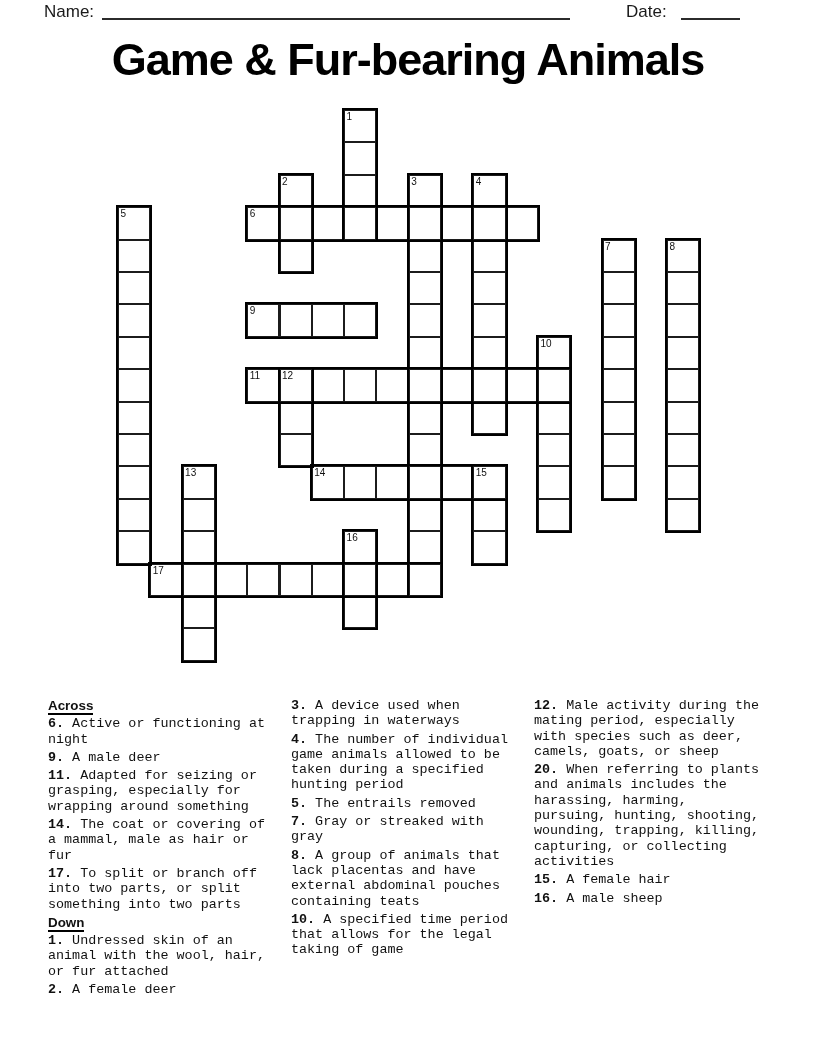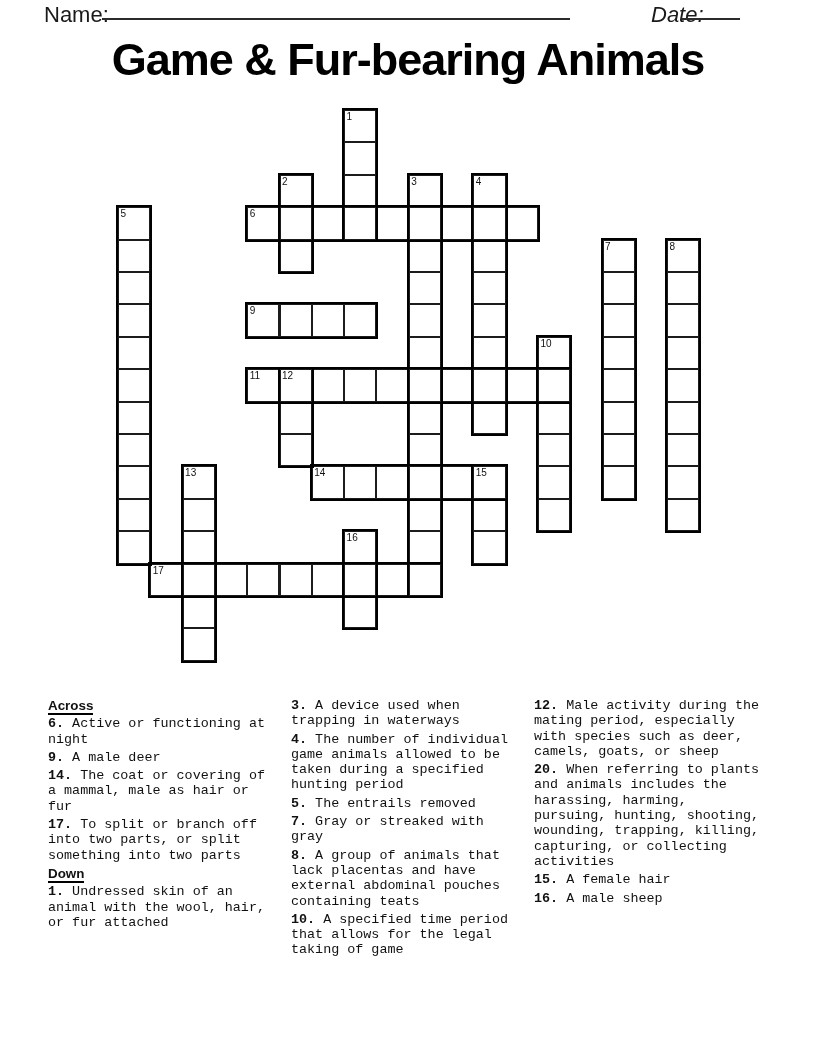--- a/index.html
+++ b/index.html
@@ -1,20 +1,20 @@
 <!DOCTYPE html>
 <html><head>
 <meta charset="utf-8">
 <style>
   html,body{margin:0;padding:0;background:#fff;}
   .page{position:relative;width:816px;height:1056px;background:#ffffff;overflow:hidden;
         font-family:"Liberation Sans",sans-serif;color:#111;}
 
   
-  .toplabel{position:absolute;top:2px;font-size:22px;color:#1a1a1a;}
+  .toplabel{position:absolute;top:2px;font-size:17px;color:#1a1a1a;}
   .blank{position:absolute;top:2px;height:16px;border-bottom:2px solid #2b2b2b;}
 
   
   .title{position:absolute;top:34px;left:0;width:100%;text-align:center;
          font-size:45px;font-weight:bold;letter-spacing:-1px;color:#000;}
 
   
   #grid{position:absolute;left:0;top:0;width:816px;height:700px;}
   .cell{position:absolute;background:#fff;border:2px solid #1c1c1c;box-sizing:border-box;}
   .outline{position:absolute;border:2px solid #000;box-sizing:border-box;background:transparent;pointer-events:none;}
@@ -28,21 +28,21 @@
   .clue{margin:0 0 3px 0;break-inside:avoid;font-family:Liberation Mono, monospace;}
   .cnum{font-weight:bold;}
 </style>
 </head>
 <body>
 
 <div class="page">
 
   <span class="toplabel" style="left:44px;">Name:</span>
   <div class="blank" style="left:102px;width:468px;"></div>
-  <span class="toplabel" style="left:651px;font-style:italic;">Date:</span>
+  <span class="toplabel" style="left:626px;">Date:</span>
   <div class="blank" style="left:681px;width:59px;"></div>
 
   <div class="title">Game &amp; Fur-bearing Animals</div>
 
   <div id="grid">
       <div class="cell" style="left: 343.1px; top: 109px; width: 34.3px; height: 34.4px;"></div>
       <div class="cell" style="left: 343.1px; top: 141.4px; width: 34.3px; height: 34.4px;"></div>
       <div class="cell" style="left: 343.1px; top: 173.8px; width: 34.3px; height: 34.4px;"></div>
       <div class="cell" style="left: 343.1px; top: 206.2px; width: 34.3px; height: 34.4px;"></div>
       <div class="cell" style="left: 278.5px; top: 173.8px; width: 34.3px; height: 34.4px;"></div>
@@ -178,26 +178,28 @@
       <div class="numlab" style="left: 346.6px; top: 533.2px;">16</div>
       <div class="numlab" style="left: 152.8px; top: 565.6px;">17</div>
     </div>
 
   <div class="clues">
     <div class="clue-col">
       <div class="clue-heading"><span>Across</span></div>
       <div id="across-list">
           <div class="clue"><span class="cnum">6.</span><span> Active or functioning at night</span></div>
           <div class="clue"><span class="cnum">9.</span><span> A male deer</span></div>
+          <div class="clue"><span class="cnum">11.</span><span> Adapted for seizing or grasping, especially for wrapping around something</span></div>
           <div class="clue"><span class="cnum">14.</span><span> The coat or covering of a mammal, male as hair or fur</span></div>
           <div class="clue"><span class="cnum">17.</span><span> To split or branch off into two parts, or split something into two parts</span></div>
         </div>
       <div class="clue-heading"><span>Down</span></div>
       <div id="down-list-1">
           <div class="clue"><span class="cnum">1.</span><span> Undressed skin of an animal with the wool, hair, or fur attached</span></div>
+          <div class="clue"><span class="cnum">2.</span><span> A female deer</span></div>
         </div>
     </div>
     <div class="clue-col">
       <div id="down-list-2">
           <div class="clue"><span class="cnum">3.</span><span> A device used when trapping in waterways</span></div>
           <div class="clue"><span class="cnum">4.</span><span> The number of individual game animals allowed to be taken during a specified hunting period</span></div>
           <div class="clue"><span class="cnum">5.</span><span> The entrails removed</span></div>
           <div class="clue"><span class="cnum">7.</span><span> Gray or streaked with gray</span></div>
           <div class="clue"><span class="cnum">8.</span><span> A group of animals that lack placentas and have external abdominal pouches containing teats</span></div>
           <div class="clue"><span class="cnum">10.</span><span> A specified time period that allows for the legal taking of game</span></div>

